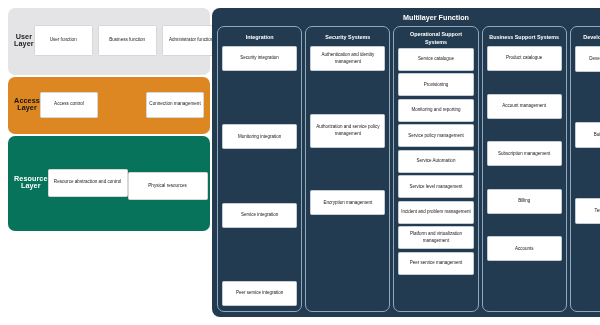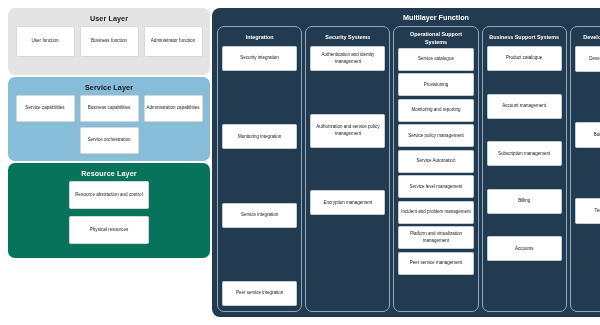--- a/index.html
+++ b/index.html
@@ -21,21 +21,21 @@
     left: 8px; top: 8px;
     width: 202px; height: 309px;
     display: flex;
     flex-direction: column;
   }
   .layer {
     position: relative;
     border-radius: 7px;
     padding: 4px 6px 6px 6px;
     display: flex;
-    flex-direction: column;
+    flex-direction: row;
     align-items: center;
   }
   .layer-title {
     font-size: 7.2px;
     font-weight: bold;
     letter-spacing: .1px;
     text-align: center;
     padding: 3px 0 4px 0;
     line-height: 1;
   }
@@ -169,32 +169,28 @@
 
     <div class="layer" id="layer-user">
       <div class="layer-title">User Layer</div>
       <div class="layer-row">
         <div class="cell">User function</div>
         <div class="cell">Business function</div>
         <div class="cell">Administrator function</div>
       </div>
     </div>
 
-
-    <div class="layer" id="layer-service">
-      <div class="layer-title">Service Layer</div>
+    <div class="layer" id="layer-access">
+      <div class="layer-title">Access Layer</div>
       <div class="layer-row">
-        <div class="cell">Service capabilities</div>
-        <div class="cell">Business capabilities</div>
-        <div class="cell">Administration capabilities</div>
-      </div>
-      <div class="layer-row second">
-        <div class="cell">Service orchestration</div>
-      </div>
-    </div>
+        <div class="cell">Access control</div>
+        <div class="cell">Connection management</div>
+      </div>
+    </div>
+
 
     <div class="layer" id="layer-resource">
       <div class="layer-title">Resource Layer</div>
       <div class="layer-row">
         <div class="cell">Resource abstraction and control</div>
       </div>
       <div class="layer-row second">
         <div class="cell">Physical resources</div>
       </div>
     </div>

